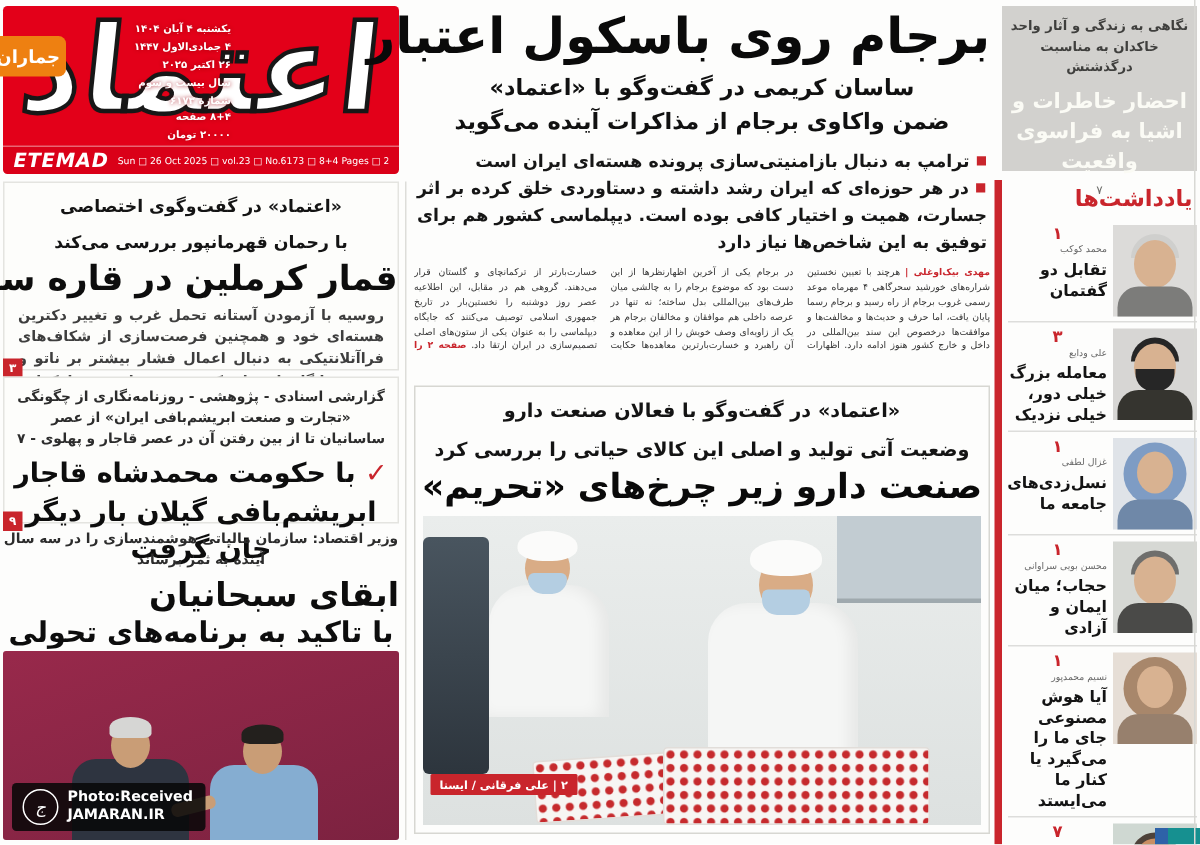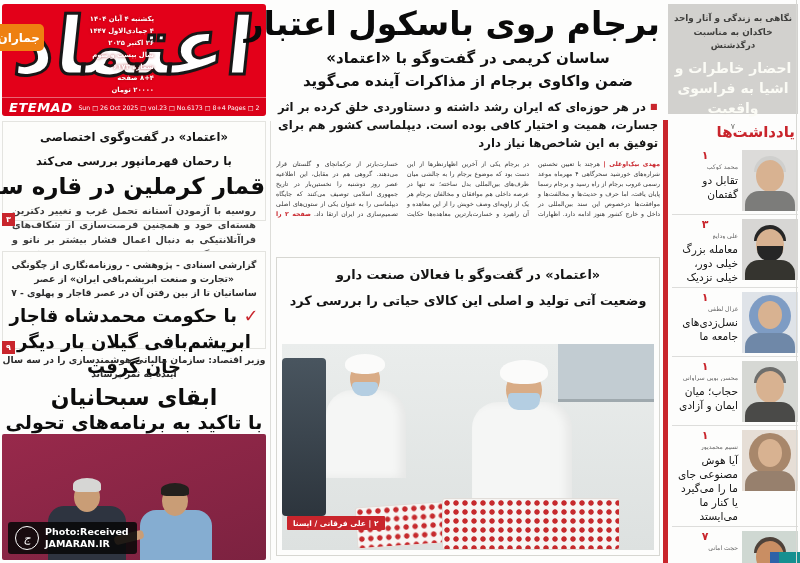--- a/index.html
+++ b/index.html
@@ -15,37 +15,37 @@
                 text-shadow:0 0 3px rgba(160,0,15,.9); font-weight:700; }
   .etemad-bar { position:absolute; left:0; right:0; bottom:0; height:19px; display:flex; align-items:center; gap:6px; padding:0 7px;
                 border-top:1px solid rgba(255,255,255,.4); direction:ltr; z-index:4; background:rgba(0,0,0,.04); }
   .etemad-en { color:#fff; font-size:13px; font-weight:800; font-style:italic; letter-spacing:.5px; }
   .etemad-info { color:#fff; font-size:6.2px; white-space:nowrap; overflow:hidden; }
   .corner-tab { position:absolute; left:0; top:24px; width:44px; height:27px; background:#ee8011; z-index:5; color:#fff; font-weight:800; font-size:12px;
                 display:flex; align-items:center; justify-content:flex-start; padding-right:4px; border-radius:0 5px 5px 0; overflow:hidden; }
 
   
   .box { position:absolute; background:#fdfdfb; border:1px solid #e4e4e0; }
-  .kremlin-box { left:2px; top:121px; width:264px; height:100px; }
+  .kremlin-box { left:2px; top:121px; width:264px; height:126px; }
   .kicker { font-weight:700; color:#141414; text-align:center; line-height:1.5; }
   .kremlin-box .kicker { margin-top:7px; font-size:11.5px; }
   .kremlin-headline { margin-top:2px; text-align:center; font-size:23px; font-weight:800; color:#0d0d0d; white-space:nowrap; }
   .kremlin-body { margin:5px 9px 0; font-size:9.6px; font-weight:700; color:#3e3e3e; text-align:justify; line-height:1.55; }
   .page-badge { position:absolute; width:13px; height:13px; background:#c9252c; color:#fff; font-size:8px; font-weight:700;
                 display:flex; align-items:center; justify-content:center; }
   .badge-bl { right:auto; left:-1px; bottom:-6px; }
 
   .silk-box { left:2px; top:251px; width:264px; height:98px; }
   .silk-box .kicker { margin:6px 8px 0; font-size:9.2px; color:#2c2c2c; }
   .silk-headline { margin-top:4px; text-align:center; font-size:18px; font-weight:800; color:#0d0d0d; line-height:1.4; }
   .check { color:#c9252c; font-weight:800; }
 
   .tax-block { position:absolute; left:2px; top:353px; width:264px; }
   .tax-block .kicker { font-size:9.2px; color:#2c2c2c; }
-  .tax-h1 { margin-top:4px; text-align:center; font-size:22px; font-weight:800; color:#0d0d0d; }
+  .tax-h1 { margin-top:4px; text-align:right; font-size:22px; font-weight:800; color:#0d0d0d; }
   .tax-h2 { margin-top:1px; text-align:center; font-size:19px; font-weight:800; color:#0d0d0d; white-space:nowrap; }
 
   
   .banner { position:absolute; left:2px; top:434px; width:264px; height:126px; background:linear-gradient(160deg,#98294b,#7c2240); overflow:hidden; border-radius:2px; }
   .banner-gold { margin-top:9px; text-align:center; font-size:19px; font-weight:800; font-style:italic; color:#dfae5c; text-shadow:0 1px 2px #4f142b; white-space:nowrap; }
   .fig { position:absolute; }
   .fig .body { position:absolute; bottom:0; border-radius:16px 16px 0 0; }
   .fig .head { position:absolute; border-radius:50%; background:#c99d76; }
   .fig .hair { position:absolute; border-radius:50% 50% 20% 20%; }
   .fig-left { left:46px; bottom:-10px; width:78px; height:92px; }
@@ -113,21 +113,21 @@
   .topbox-page { margin-top:3px; font-size:8px; color:#6d6d6a; }
   .red-rule { position:absolute; left:663px; top:120px; width:5px; height:443px; background:#c9252c; }
   .notes { position:absolute; left:672px; top:120px; width:126px; }
   .notes-header { color:#c9252c; font-size:15px; font-weight:800; text-align:right; padding:3px 3px 5px; }
   .note-item { display:flex; gap:4px; padding:4px 0 3px; direction:rtl; min-height:68px; }
   .note-item + .note-item { border-top:1px solid #dddddb; }
   .note-photo { flex:none; width:56px; height:61px; background:#e9e8e6; position:relative; overflow:hidden; }
   .note-text { flex:1 1 auto; display:flex; flex-direction:column; min-width:0; }
   .note-num { color:#c9252c; font-weight:800; font-size:11px; text-align:center; line-height:1.1; }
   .note-author { font-size:6.2px; color:#666; text-align:right; margin-top:1px; white-space:nowrap; overflow:hidden; }
-  .note-title { font-size:10.6px; font-weight:400; color:#141414; line-height:1.3; text-align:right; margin-top:4px; }
+  .note-title { font-size:10.6px; font-weight:700; color:#141414; line-height:1.3; text-align:right; margin-top:4px; }
 
   .note-photo .top { position:absolute; top:6px; left:50%; transform:translateX(-50%); width:32px; height:16px; border-radius:16px 16px 0 0; background:#bfbfbd; }
   .note-photo .face { position:absolute; top:10px; left:50%; transform:translateX(-50%); width:28px; height:32px; border-radius:50%; background:#d8b291; }
   .note-photo .torso { position:absolute; bottom:-6px; left:50%; transform:translateX(-50%); width:50px; height:26px; border-radius:14px 14px 0 0; background:#8a8a88; }
   .note-photo .beard, .note-photo .glasses { display:none; }
   .v-m1 { background:#dcdbd9; } .v-m1 .top { background:#cfcfcd; } .v-m1 .torso { background:#7c7c7a; }
   .v-m2 { background:#d7d6d4; } .v-m2 .top { background:#262626; } .v-m2 .torso { background:#35342f; }
   .v-m2 .beard { display:block; position:absolute; top:27px; left:50%; transform:translateX(-50%); width:26px; height:15px; border-radius:0 0 12px 12px; background:#262626; }
   .v-f1 { background:#dfe3e8; } .v-f1 .top { width:42px; height:42px; border-radius:50%; top:3px; background:#7e9cc4; }
   .v-f1 .face { top:9px; width:24px; height:28px; } .v-f1 .torso { background:#6f88a8; }
@@ -215,35 +215,37 @@
 
   <div class="v-divider"></div>
 
   <div class="lead">
     <div class="lead-headline">برجام روی باسکول اعتبار</div>
     <div class="lead-sub">
       <span>ساسان کریمی در گفت‌وگو با «اعتماد»</span><br>
       <span>ضمن واکاوی برجام از مذاکرات آینده می‌گوید</span>
     </div>
     <div class="bullets">
+  <div class="bullet"><span class="sq">■</span><span>ترامپ به دنبال بازامنیتی‌سازی پرونده هسته‌ای ایران است</span></div>
 
   <div class="bullet"><span class="sq">■</span><span>در هر حوزه‌ای که ایران رشد داشته و دستاوردی خلق کرده بر اثر جسارت، همیت و اختیار کافی بوده است. دیپلماسی کشور هم برای توفیق به این شاخص‌ها نیاز دارد</span></div>
 </div>
     <div class="body-cols">
   <div class="bcol"><span class="byline">مهدی بیک‌اوغلی |</span> <span>هرچند با تعیین نخستین شراره‌های خورشید سحرگاهی ۴ مهرماه موعد رسمی غروب برجام از راه رسید و برجام رسما پایان یافت، اما حرف و حدیث‌ها و مخالفت‌ها و موافقت‌ها درخصوص این سند بین‌المللی در داخل و خارج کشور هنوز ادامه دارد. اظهارات لاوروف درباره نحوه کنش تهران...</span></div>
 
   <div class="bcol"> <span>در برجام یکی از آخرین اظهارنظرها از این دست بود که موضوع برجام را به چالشی میان طرف‌های بین‌المللی بدل ساخته؛ نه تنها در عرصه داخلی هم موافقان و مخالفان برجام هر یک از زاویه‌ای وصف خویش را از این معاهده و آن راهبرد و خسارت‌بارترین معاهده‌ها حکایت می‌کنند...</span></div>
 
   <div class="bcol"> <span>خسارت‌بارتر از ترکمانچای و گلستان قرار می‌دهند. گروهی هم در مقابل، این اطلاعیه عصر روز دوشنبه را نخستین‌بار در تاریخ جمهوری اسلامی توصیف می‌کنند که جایگاه دیپلماسی را به عنوان یکی از ستون‌های اصلی تصمیم‌سازی در ایران ارتقا داد. </span><span class="more">صفحه ۲ را بخوانید</span></div>
 </div>
   </div>
 
   <div class="pharma">
     <div class="kicker">«اعتماد» در گفت‌وگو با فعالان صنعت دارو</div>
     <div class="kicker">وضعیت آتی تولید و اصلی این کالای حیاتی را بررسی کرد</div>
+    <div class="pharma-headline">صنعت دارو زیر چرخ‌های «تحریم»</div>
     <div class="lab">
       <div class="machine-left"></div>
       <div class="shelf-right"></div>
       <div class="worker worker-side">
         <div class="w-body"></div>
           <div class="w-head"></div>
           <div class="w-cap"></div>
           <div class="w-mask"></div>
       </div>
       <div class="worker worker-main">

